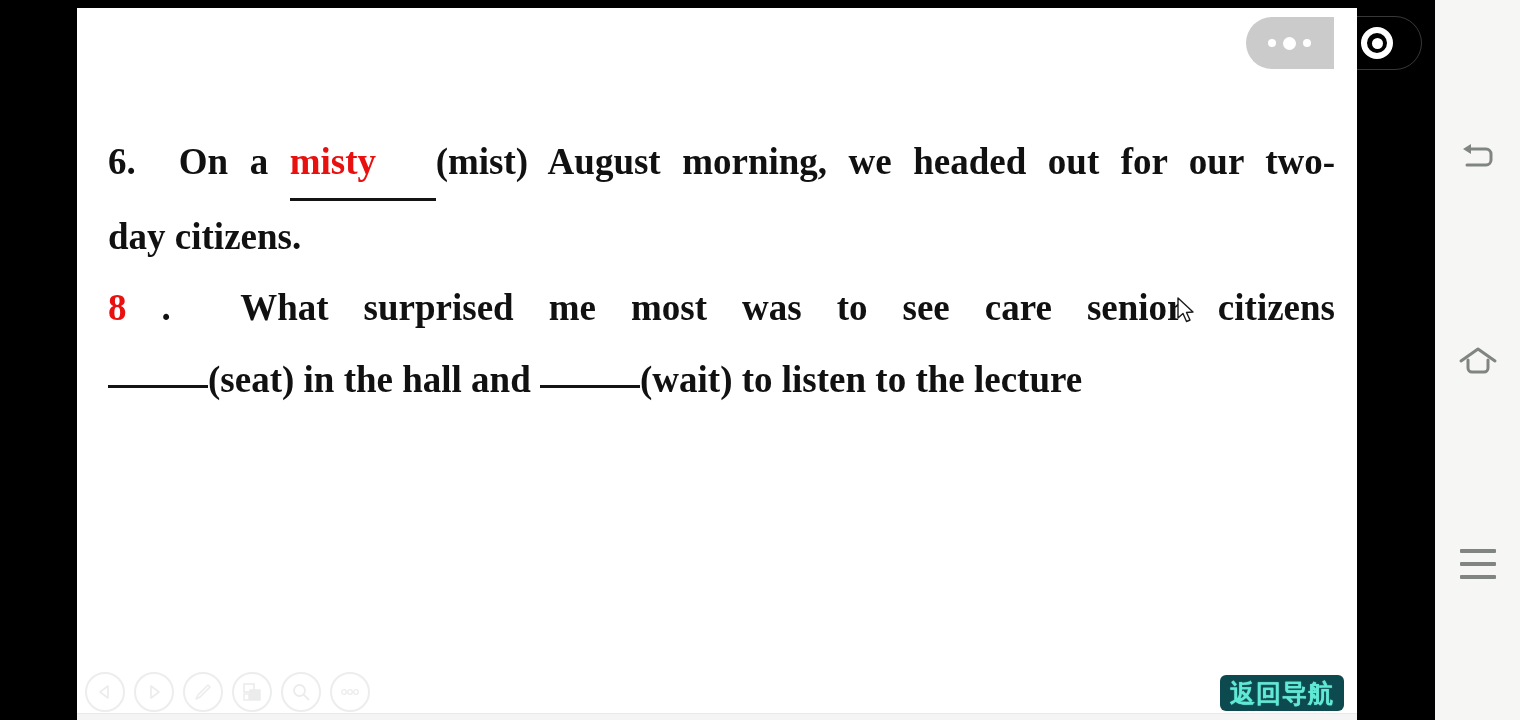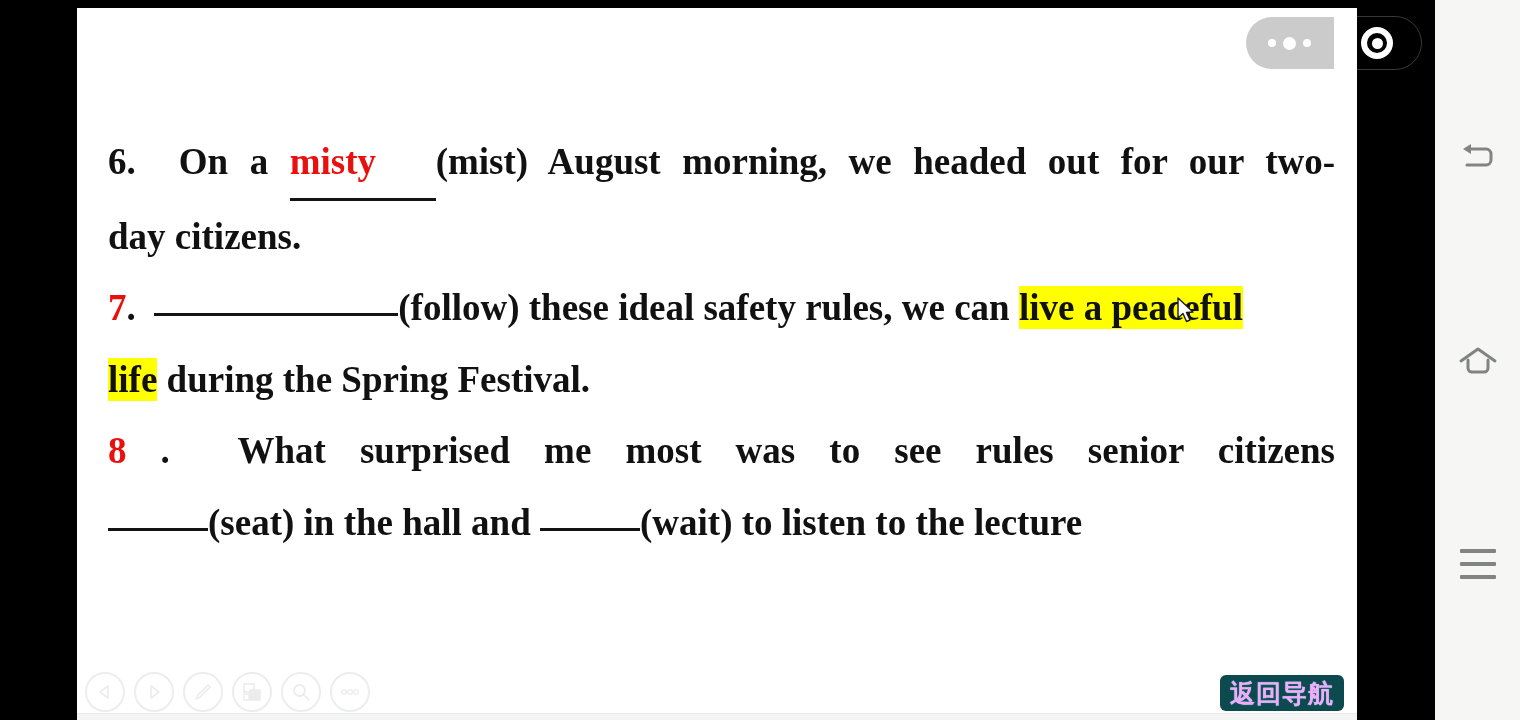--- a/index.html
+++ b/index.html
@@ -126,21 +126,21 @@
     padding: 0 10px;
     background: #0c4a4f;
     border-radius: 6px;
     display: flex;
     align-items: center;
     justify-content: center;
     font-family: "DejaVu Sans", sans-serif;
     font-size: 25px;
     font-weight: bold;
     letter-spacing: 1px;
-    color: #f0abfc;
+    color: #5eead4;
     text-shadow: 0 0 1px #7fd7d0;
     line-height: 1;
   }
 
   
   #bottom-strip {
     position: absolute;
     left: 77px; top: 713px;
     width: 1280px; height: 7px;
     background: #f4f4f4;
@@ -237,27 +237,23 @@
   <div class="band-right"></div>
 
   <div id="page">
     <div id="doc">
 
       <div class="q">
         <p class="justified"><span class="qnum-black">6</span><span class="qnum-black">.</span>&nbsp; <span>On a</span> <span class="filled w-fill"><span class="answer-red">misty</span></span><span>(mist) August morning, we headed out for our two-</span></p>
         <p class="nojust"><span>day citizens.</span></p>
       </div>
 
+
       <div class="q">
-        <p class="nojust"><span class="qnum-red">7</span><span class="qnum-black">.</span>&nbsp; <span class="blank w-long"></span><span>(follow) these ideal safety rules, we can</span> <span class="hl">live a peaceful</span></p>
-        <p class="nojust"><span class="hl">life</span> <span>during the Spring Festival.</span></p>
-      </div>
-
-      <div class="q">
-        <p class="justified"><span class="qnum-red">8</span>&nbsp;<span class="qnum-black">.</span>&nbsp; <span>What surprised me most was to see rules senior citizens</span></p>
+        <p class="justified"><span class="qnum-red">8</span>&nbsp;<span class="qnum-black">.</span>&nbsp; <span>What surprised me most was to see care senior citizens</span></p>
         <p class="nojust"><span class="blank w-short"></span><span>(seat) in the hall and</span> <span class="blank w-short"></span><span>(wait) to listen to the lecture</span></p>
       </div>
 
     </div>
   </div>
 
   <div id="toolbar">
 
     <div class="tool-btn" style="left:8px;">
       <svg width="18" height="18" viewBox="0 0 18 18">

